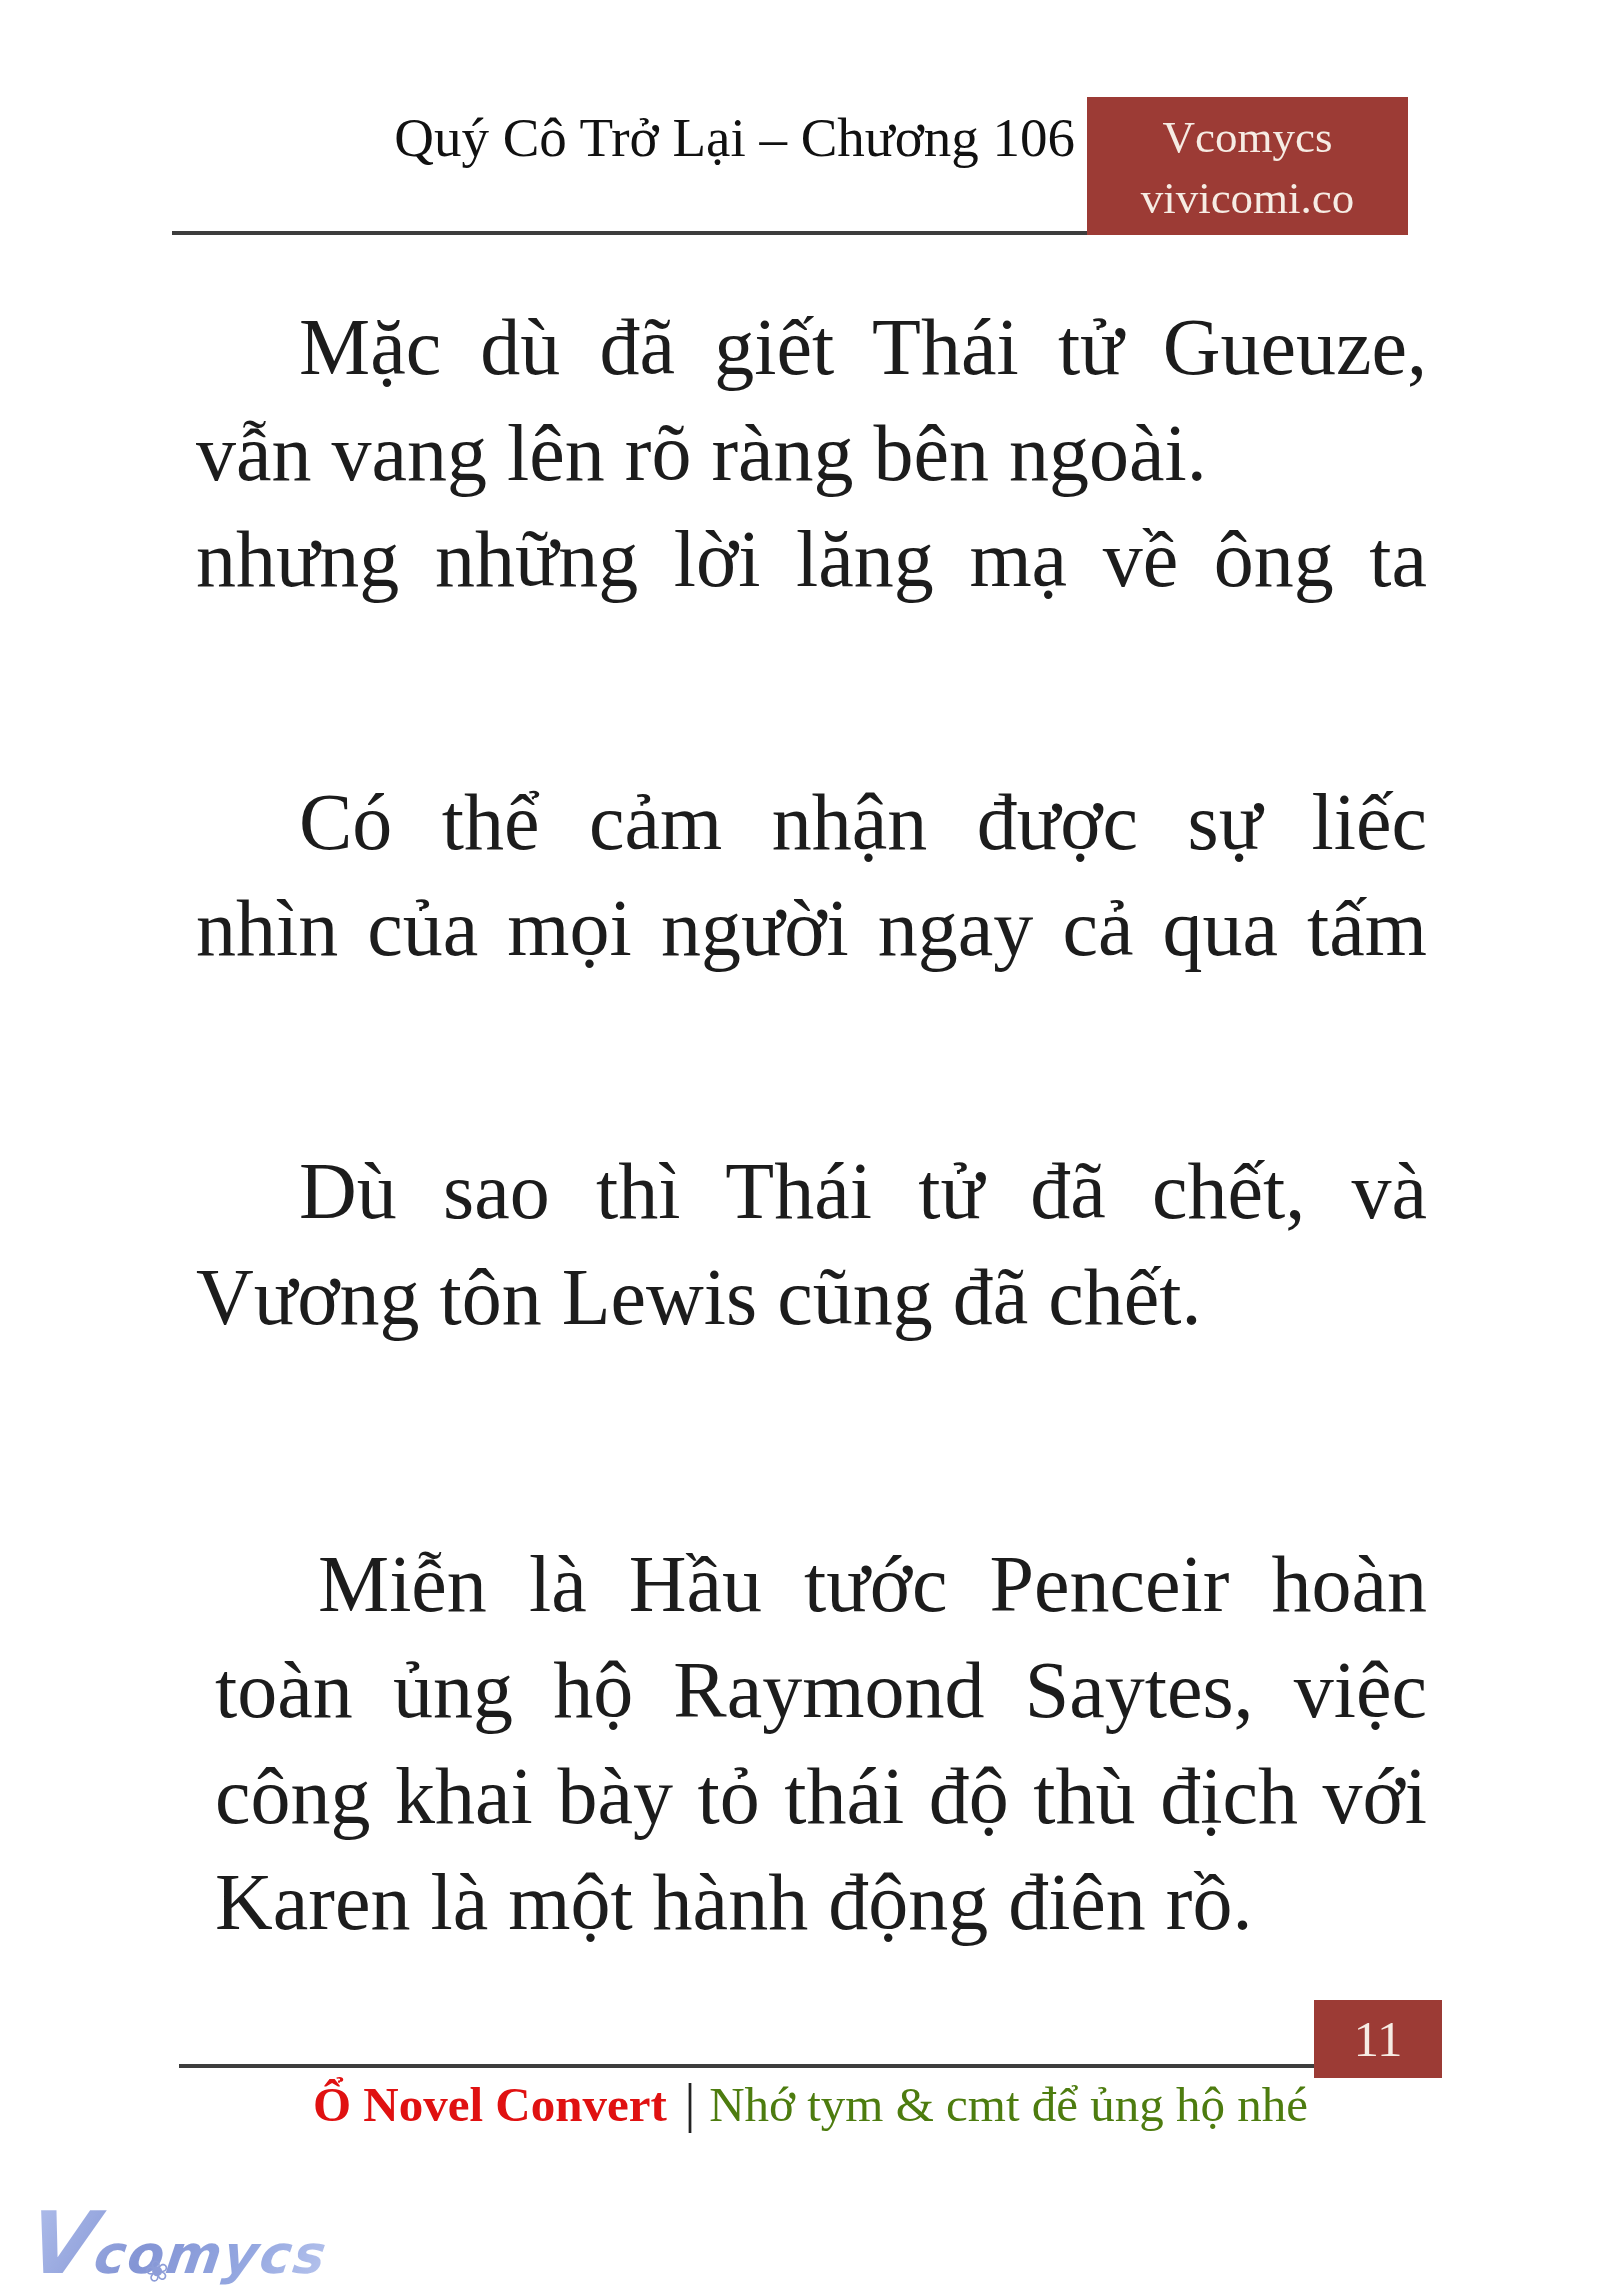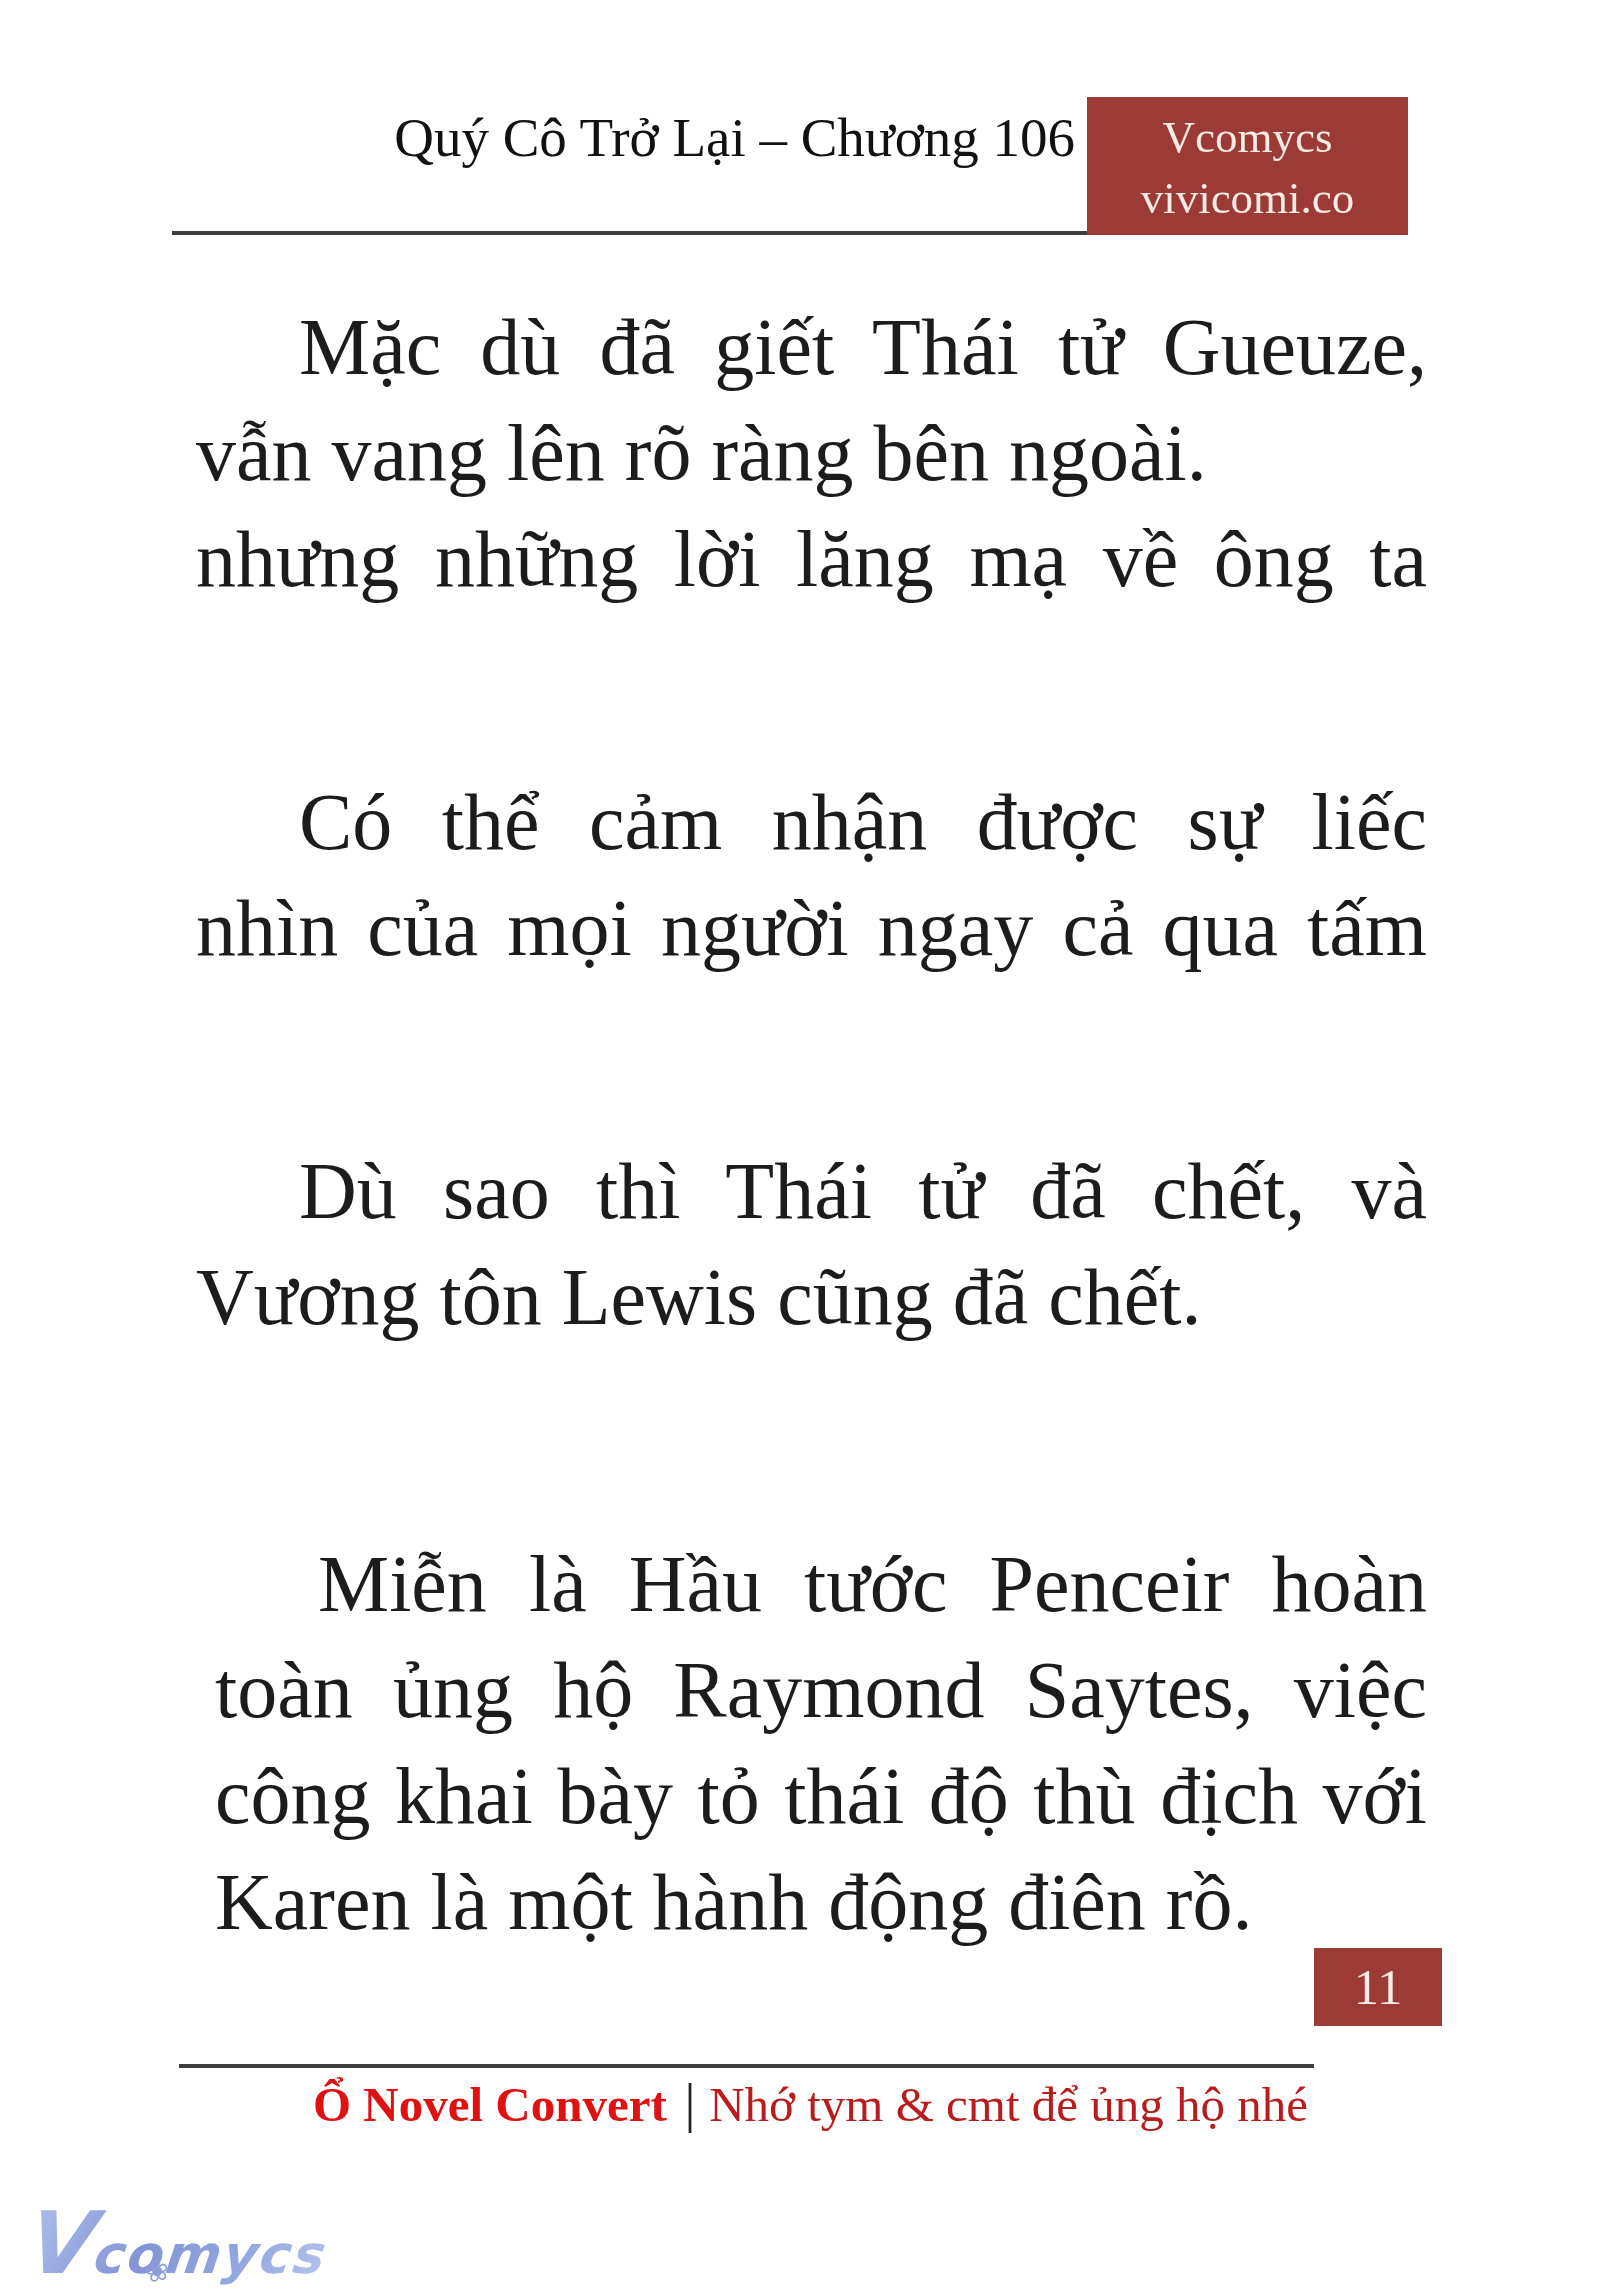--- a/index.html
+++ b/index.html
@@ -75,24 +75,24 @@
   .footer-brand{
     color:var(--footer-red);
     font-weight:bold;
   }
   .footer-sep{
     color:#222;
     font-weight:normal;
     padding:0 13.7px 0 17.6px;
     font-size:55px;
   }
-  .footer-msg{color:#b91c1c;text-align:center;}
+  .footer-msg{color:#4d7c0f;text-align:center;}
   .page-number-box{
     position:absolute;
-    left:1314px;top:1948px;
+    left:1314px;top:2000px;
     width:128px;height:78px;
     background:var(--brand-red);
     color:var(--cream);
     font-size:51px;
     display:flex;align-items:center;justify-content:center;
   }
 
   
   .watermark{
     position:absolute;

